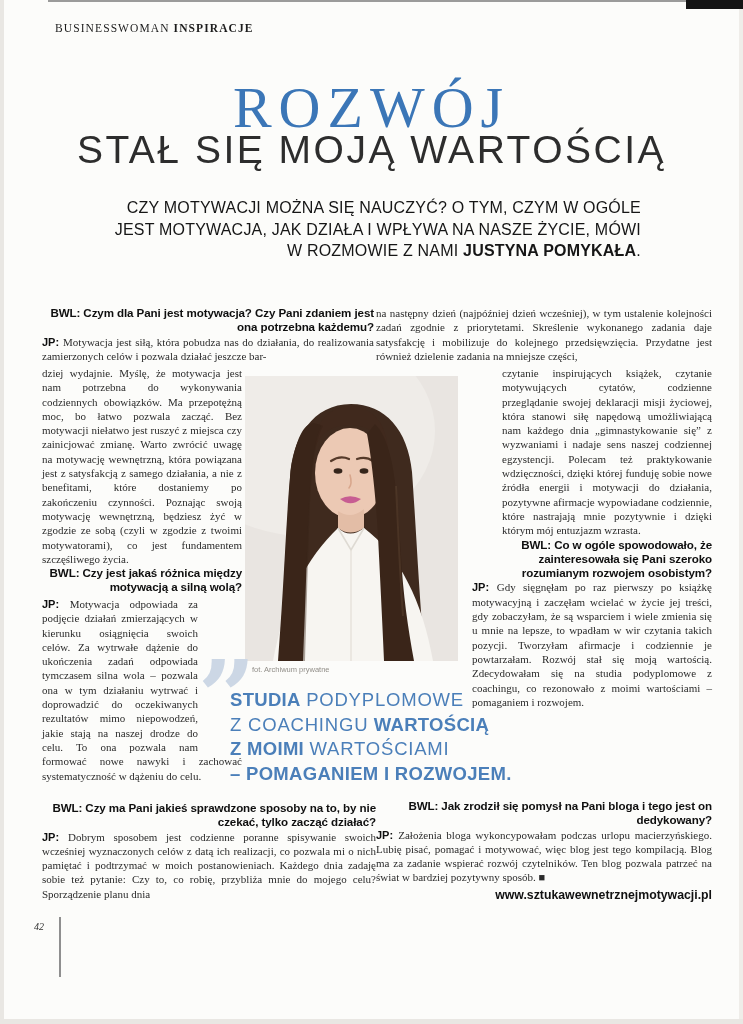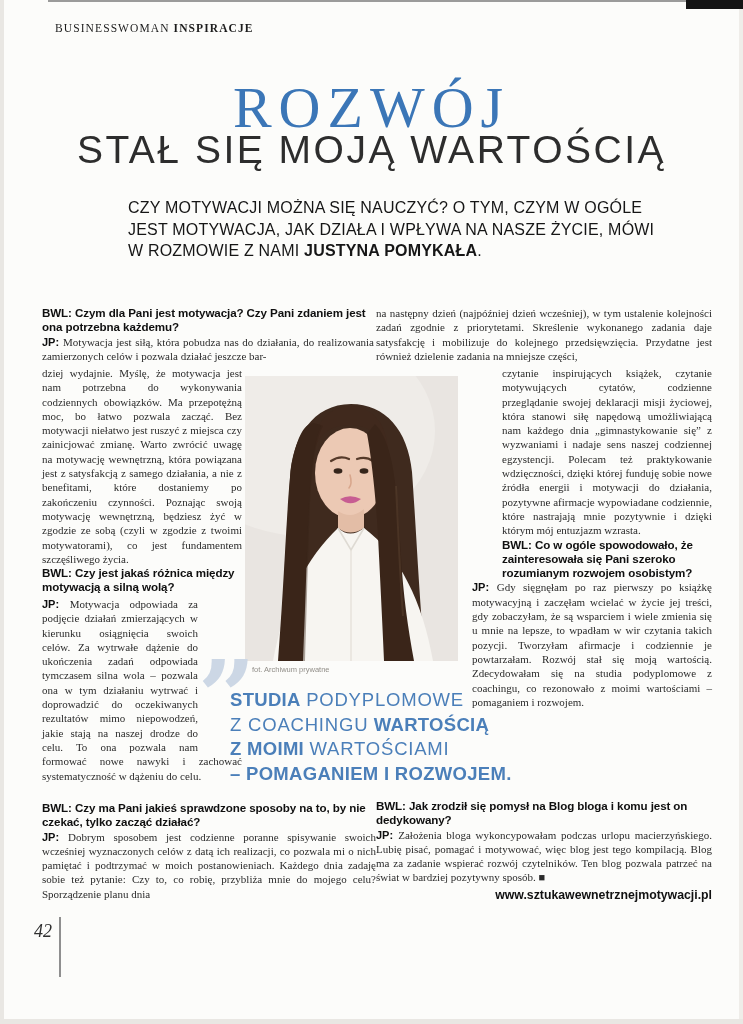--- a/index.html
+++ b/index.html
@@ -28,31 +28,31 @@
   }
   .title-sub {
     position:absolute; left:0; top:128px; width:743px; text-align:center;
     font-family:"Liberation Sans", sans-serif; font-weight:300;
     font-size:39px; letter-spacing:2.5px; color:#2d2d2d;
   }
 
   
   .lead {
     position:absolute; left:101px; top:197px; width:540px;
-    text-align:left; font-family:"Liberation Sans", sans-serif;
-    font-size:16px; line-height:21.5px; letter-spacing:.2px; color:#161616;margin-left:27px;
+    text-align:right; font-family:"Liberation Sans", sans-serif;
+    font-size:16px; line-height:21.5px; letter-spacing:.2px; color:#161616;
   }
   .lead .name { font-weight:bold; }
 
   
   .tb { position:absolute; }
   .tb p { margin:0; font-size:11px; line-height:14.3px; text-align:justify; color:#2b2b2b; }
   .tb .q {
     margin:0; font-family:"Liberation Sans", sans-serif; font-weight:bold;
-    font-size:11.6px; line-height:14.3px; color:#0f0f0f; letter-spacing:-.1px; text-align:left;
+    font-size:11.6px; line-height:14.3px; color:#0f0f0f; letter-spacing:-.1px; text-align:right;
   }
   .jp { font-family:"Liberation Sans", sans-serif; font-weight:bold; color:#0f0f0f; }
 
   .colL-top { left:42px;  top:306px; width:332px; }
   .colL-midA{ left:42px;  top:366px; width:200px; }
   .colL-midB{ left:42px;  top:597px; width:200px; }
   .colL-bot { left:42px;  top:801px; width:334px; }
   .colR-top { left:376px; top:306px; width:336px; }
   .colR-mid { left:472px; top:366px; width:240px; }
   .colR-bot { left:376px; top:799px; width:336px; }
@@ -84,21 +84,21 @@
     font-family:"Liberation Sans", sans-serif;
     font-size:18.5px; line-height:24.5px; color:#4b7fb9;
     letter-spacing:.3px; white-space:nowrap;
   }
   .pull-quote .b { font-weight:bold; }
   .pull-quote .l { font-weight:normal; letter-spacing:.8px; }
 
   
   .page-num {
     position:absolute; left:34px; top:921px;
-    font-style:italic; font-size:18px; color:#2f2f2f;
+    font-style:italic; font-size:10px; color:#2f2f2f;
   }
   .page-rule { position:absolute; left:59px; top:917px; width:1.5px; height:60px; background:#8f8f8f; }
 </style>
 </head>
 <body>
 
 <div class="page">
 
   <div class="edge-left"></div>
   <div class="edge-right"></div>
@@ -143,21 +143,21 @@
   </div>
 
   <div class="tb colR-mid">
     <div class="spacer-l"></div>
     <p>czytanie inspirujących książek, czytanie motywujących cytatów, codzienne przeglądanie swojej deklaracji misji życiowej, która stanowi siłę napędową umożliwiającą nam każdego dnia „gimnastykowanie się” z wyzwaniami i nadaje sens naszej codziennej egzystencji. Polecam też praktykowanie wdzięczności, dzięki której funduję sobie nowe źródła energii i motywacji do działania, pozytywne afirmacje wypowiadane codziennie, które nastrajają mnie pozytywnie i dzięki którym mój entuzjazm wzrasta.</p>
     <p class="q">BWL: Co w ogóle spowodowało, że zainteresowała się Pani szeroko rozumianym rozwojem osobistym?</p>
     <p><span class="jp">JP: </span><span>Gdy sięgnęłam po raz pierwszy po książkę motywacyjną i zaczęłam wcielać w życie jej treści, gdy zobaczyłam, że są wsparciem i wiele zmienia się u mnie na lepsze, to wpadłam w wir czytania takich pozycji. Tworzyłam afirmacje i codziennie je powtarzałam. Rozwój stał się moją wartością. Zdecydowałam się na studia podyplomowe z coachingu, co rezonowało z moimi wartościami – pomaganiem i rozwojem.</span></p>
   </div>
 
   <div class="tb colR-bot">
-    <p class="q">BWL: Jak zrodził się pomysł na Blog bloga i komu jest on dedykowany?</p>
+    <p class="q">BWL: Jak zrodził się pomysł na Pani bloga i tego jest on dedykowany?</p>
     <p><span class="jp">JP: </span><span>Założenia bloga wykoncypowałam podczas urlopu macierzyńskiego. Lubię pisać, pomagać i motywować, więc blog jest tego kompilacją. Blog ma za zadanie wspierać rozwój czytelników. Ten blog pozwala patrzeć na świat w bardziej pozytywny sposób. ■</span></p>
     <div class="url-line">www.sztukawewnetrznejmotywacji.pl</div>
   </div>
 
   <div class="photo">
     <svg width="213" height="285" viewBox="0 0 213 285" xmlns="http://www.w3.org/2000/svg">
       <rect width="213" height="285" fill="#e9e5e1"></rect>
       <ellipse cx="60" cy="55" rx="130" ry="105" fill="#efece8"></ellipse>
       <path d="M106 28 C68 28 47 62 45 102 C43 152 40 212 33 285 L180 285 C174 220 171 150 167 96 C163 54 140 28 106 28 Z" fill="#3f2a1e"></path>
       <ellipse cx="105" cy="97" rx="35" ry="45" fill="#ecc9b4"></ellipse>

